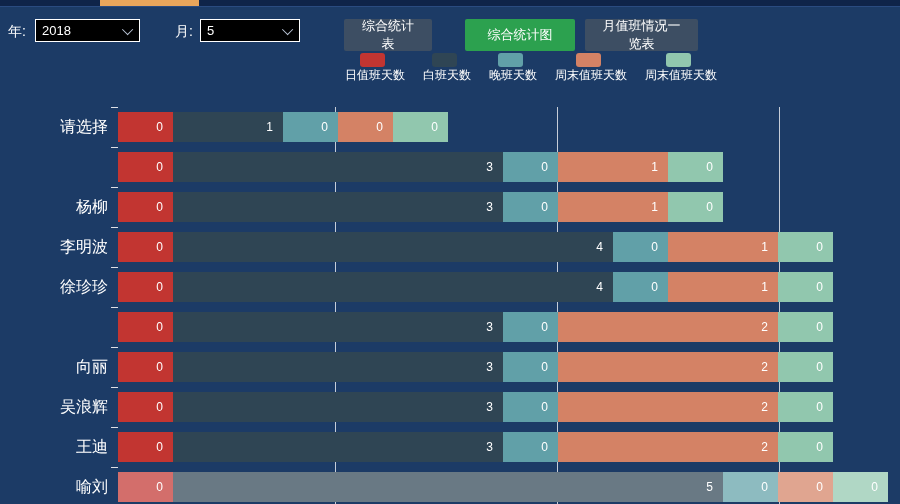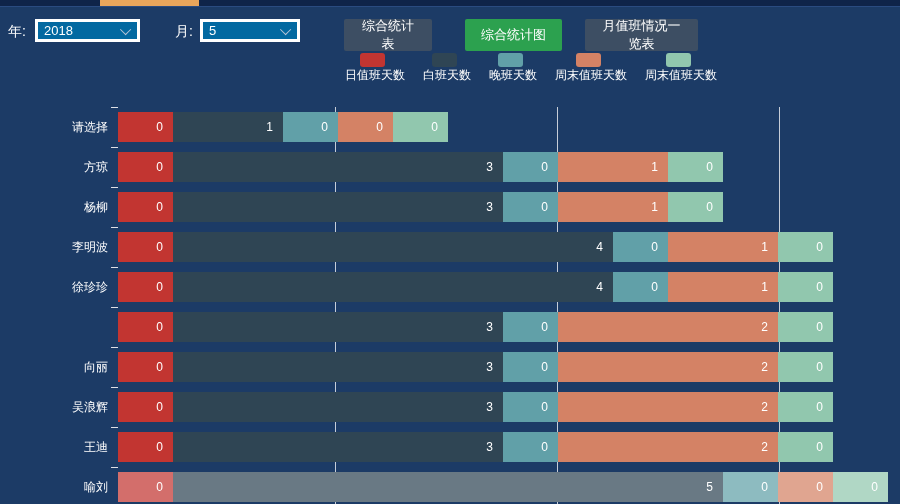--- a/index.html
+++ b/index.html
@@ -12,50 +12,50 @@
   }
   
   .top-strip { position:absolute; left:0; top:0; width:900px; height:7px; background:#0f2449; border-bottom:1px solid #2a4b80; }
   .top-strip .indicator { position:absolute; left:100px; top:0; width:99px; height:6px; }
 
   
   .ctl-label { position:absolute; top:19px; height:24px; line-height:24px; font-size:14px; color:#fff; }
   #year-label { left:8px; }
   #month-label { left:175px; }
   .select-box {
-    position:absolute; top:19px; height:23px; border:3px solid #ffffff;
-    background:#0369a1; display:flex; align-items:center; padding:0 6px;
+    position:absolute; top:19px; height:23px; border:1px solid #ffffff;
+    background:#000000; display:flex; align-items:center; padding:0 6px;
     font-size:13px; color:#fff; cursor:pointer;
   }
   #year-select { left:35px; width:105px; }
   #month-select { left:200px; width:100px; }
   .select-box .sel-val { flex:1 1 auto; }
   .chev { width:8px; height:8px; border-left:1px solid #b9c4d6; border-bottom:1px solid #b9c4d6; transform:rotate(-45deg) translateY(-2px); margin-left:4px; }
 
   .btn {
     position:absolute; top:19px; height:25px; border:none; border-radius:2px;
     color:#fff; font-size:13px; font-family:"Liberation Sans", sans-serif;
     display:flex; align-items:center; justify-content:center; cursor:pointer; padding:16px;
   }
   .btn-dark { background:#3d4e63; }
   #btn-summary-table { left:344px; width:88px; }
-  #btn-summary-chart { left:465px; width:97px; }
+  #btn-summary-chart { left:465px; width:110px; }
   #btn-monthly-duty  { left:585px; width:113px; }
 
   
   #legend { position:absolute; left:345px; top:60px; height:16px; display:flex; align-items:center; }
   .legend-item { display:flex; align-items:center; margin-right:18px; cursor:pointer;flex-direction:column; }
   .legend-swatch { width:25px; height:14px; border-radius:3px; margin-right:6px; }
   .legend-label { font-size:12px; color:#fff; white-space:nowrap; }
 
   
   #chart { position:absolute; left:0; top:0; width:900px; height:504px; }
   .gridline { position:absolute; top:107px; width:1px; height:397px; background:rgba(255,255,255,0.75); }
   .tick { position:absolute; left:111px; width:7px; height:1px; background:rgba(255,255,255,0.85); }
-  .cat-label { position:absolute; left:0; width:108px; height:40px; line-height:40px; text-align:right; font-size:12px; color:#fff; white-space:nowrap; }
+  .cat-label { position:absolute; left:0; width:108px; height:40px; line-height:40px; text-align:right; font-size:16px; color:#fff; white-space:nowrap; }
   .bar { position:absolute; left:118px; height:30px; display:flex; }
   .bar.hl { outline:1px solid rgba(255,255,255,0.85); outline-offset:-1px; }
   .seg { position:relative; height:100%; flex:0 0 auto; }
   .seg .val { position:absolute; right:10px; top:50%; transform:translateY(-50%); font-size:12px; color:#fff; }
 </style>
 </head>
 <body>
 
 <div class="top-strip">
   <div class="indicator" style="background: rgb(232, 165, 91);"></div>
@@ -125,21 +125,20 @@
       <div class="seg" style="width: 55px; background: rgb(97, 160, 168);">
         <span class="val">0</span>
       </div>
       <div class="seg" style="width: 55px; background: rgb(212, 130, 101);">
         <span class="val">0</span>
       </div>
       <div class="seg" style="width: 55px; background: rgb(145, 199, 174);">
         <span class="val">0</span>
       </div>
     </div>
-    <div class="cat-label" style="top: 147px;">方琼</div>
     <div class="bar" style="top: 152px;">
       <div class="seg" style="width: 55px; background: rgb(194, 53, 49);">
         <span class="val">0</span>
       </div>
       <div class="seg" style="width: 330px; background: rgb(47, 69, 84);">
         <span class="val">3</span>
       </div>
       <div class="seg" style="width: 55px; background: rgb(97, 160, 168);">
         <span class="val">0</span>
       </div>

